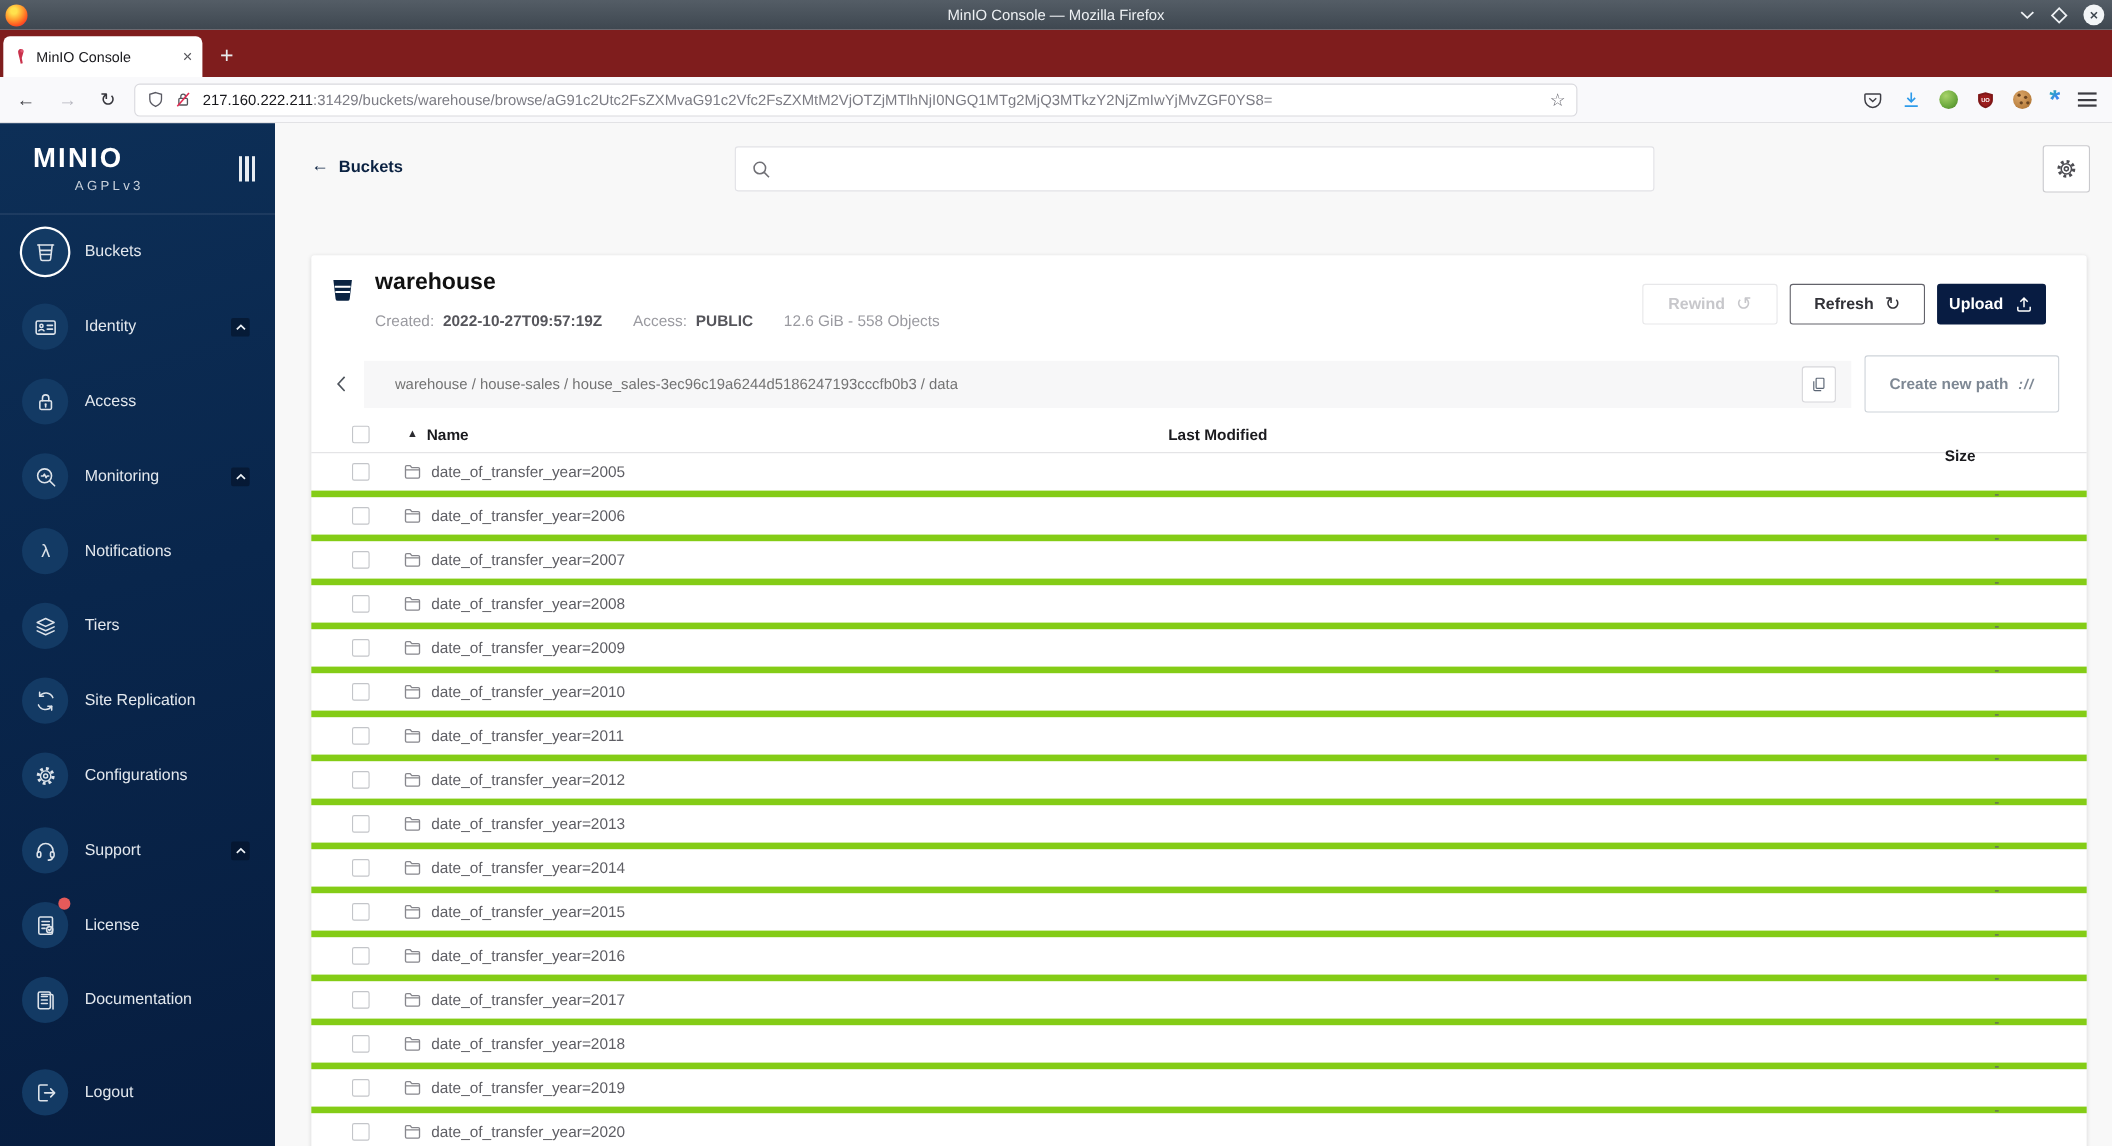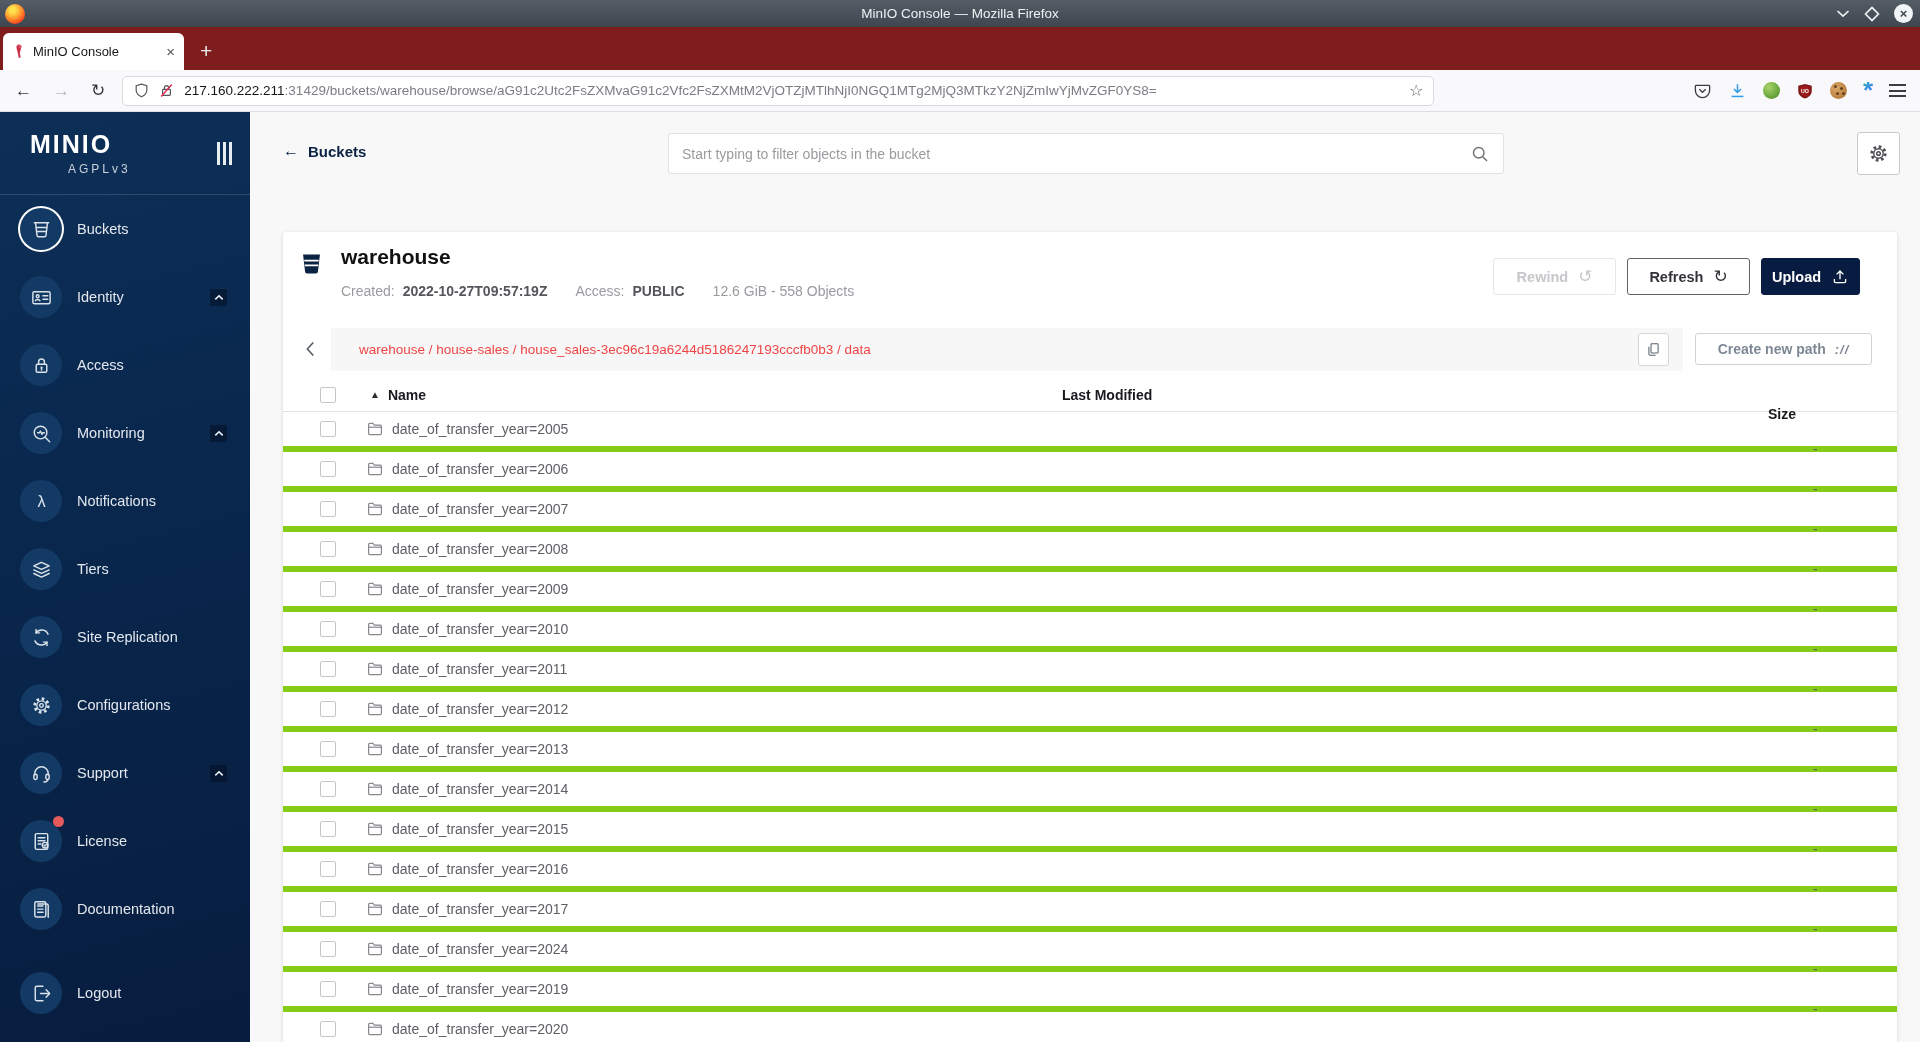--- a/index.html
+++ b/index.html
@@ -117,26 +117,26 @@
   .btn-upload { width:99px; border:1px solid #081c42; background:#081c42; color:#fff; }
   .btn-upload svg { width:18px; height:18px; }
 
   
   .path-row { position:absolute; left:0; top:94px; width:100%; height:46px; display:flex;
     align-items:center; padding:0 25px 0 17px; }
   .path-back { width:26px; height:40px; display:flex; align-items:center; cursor:pointer; }
   .path-back svg { width:22px; height:22px; }
   .path-strip { margin-left:5px; width:1352px; height:43px; background:#f7f7f8; position:relative;
     display:flex; align-items:center; }
-  .breadcrumb { margin-left:28px; font-size:13.5px; color:#ef4444; }
+  .breadcrumb { margin-left:28px; font-size:13.5px; color:#737373; }
   .copy-btn { position:absolute; right:14px; top:5px; width:31px; height:33px; background:#fff;
     border:1px solid #d6d6da; border-radius:3px; display:flex; align-items:center;
     justify-content:center; cursor:pointer; }
   .copy-btn svg { width:17px; height:17px; }
-  .create-btn { margin-left:12px; width:177px; height:32px; background:#fff; border:1px solid #ced3d9;
+  .create-btn { margin-left:12px; width:177px; height:52px; background:#fff; border:1px solid #ced3d9;
     border-radius:3px; color:#7e8894; font-size:14px; font-weight:bold; display:flex;
     align-items:center; justify-content:center; gap:9px; cursor:pointer;
     font-family:"Liberation Sans", sans-serif; }
   .create-ico { font-size:13px; font-style:italic; letter-spacing:1px; }
 
   
   .obj-table { position:absolute; left:0; top:146px; right:0; }
   .t-head { height:34px; display:flex; align-items:center; border-bottom:1px solid #e2e2e4;
     font-size:14px; font-weight:bold; color:#1a1a1e; }
   .t-row { height:40px; display:flex; align-items:center; border-bottom:6px solid #84cc16;
@@ -389,21 +389,20 @@
         </nav>
     </aside>
 
     <main class="main">
       <div class="page-header">
         <div class="back-link">
           <span class="back-arrow">←</span>
           <span>Buckets</span>
         </div>
         <div class="search-box">
-          <input type="text" placeholder="Start typing to filter objects in the bucket" style="">
           <svg viewBox="0 0 24 24" fill="none" stroke="#6f6f75" stroke-width="1.7">
             <circle cx="10.5" cy="10.5" r="6.3"></circle>
               <path d="M15.3 15.3 20.5 20.5"></path>
           </svg>
         </div>
         <button class="gear-btn">
           <svg viewBox="0 0 24 24" fill="none">
             <circle cx="12" cy="12" r="7" stroke="#4c4c52" stroke-width="3" stroke-dasharray="2.7 2.8"></circle>
             <circle cx="12" cy="12" r="4.9" stroke="#4c4c52" stroke-width="1.5"></circle>
             <circle cx="12" cy="12" r="1.9" stroke="#4c4c52" stroke-width="1.5"></circle>
@@ -690,21 +689,21 @@
                 <span class="c-check">
                   <span class="cbx"></span>
                 </span>
                 <span class="c-name">
                   <span class="f-ico">
                     <svg viewBox="0 0 24 24" fill="none" stroke="#87878d" stroke-width="1.6" stroke-linejoin="round">
                       <path d="M3.5 6A1.5 1.5 0 0 1 5 4.5h4.2l2 2.3H19A1.5 1.5 0 0 1 20.5 8.3V18A1.5 1.5 0 0 1 19 19.5H5A1.5 1.5 0 0 1 3.5 18z"></path>
                       <path d="M3.5 9.6h17"></path>
                     </svg>
                   </span>
-                  <span>date_of_transfer_year=2024</span>
+                  <span>date_of_transfer_year=2018</span>
                 </span>
                 <span class="c-mod"></span>
                 <span class="c-size"><span class="dash">-</span></span>
               </div>
               <div class="t-row">
                 <span class="c-check">
                   <span class="cbx"></span>
                 </span>
                 <span class="c-name">
                   <span class="f-ico">

